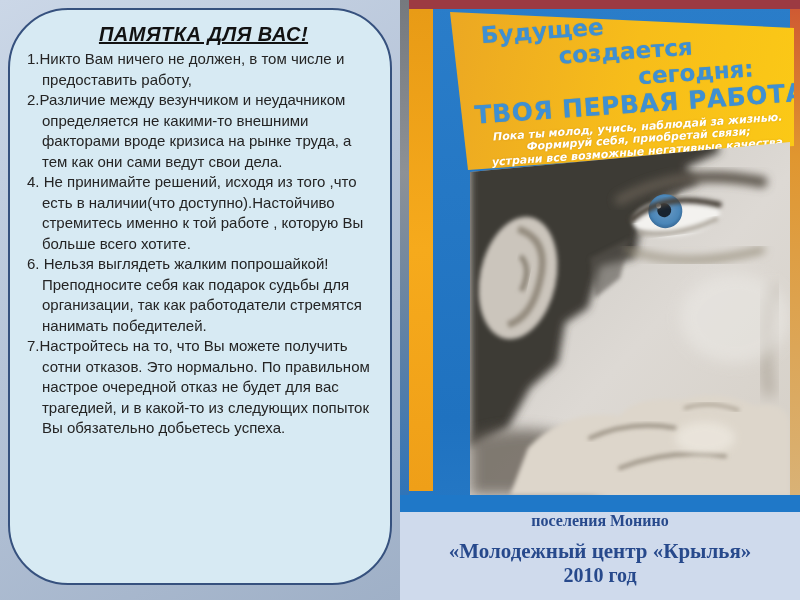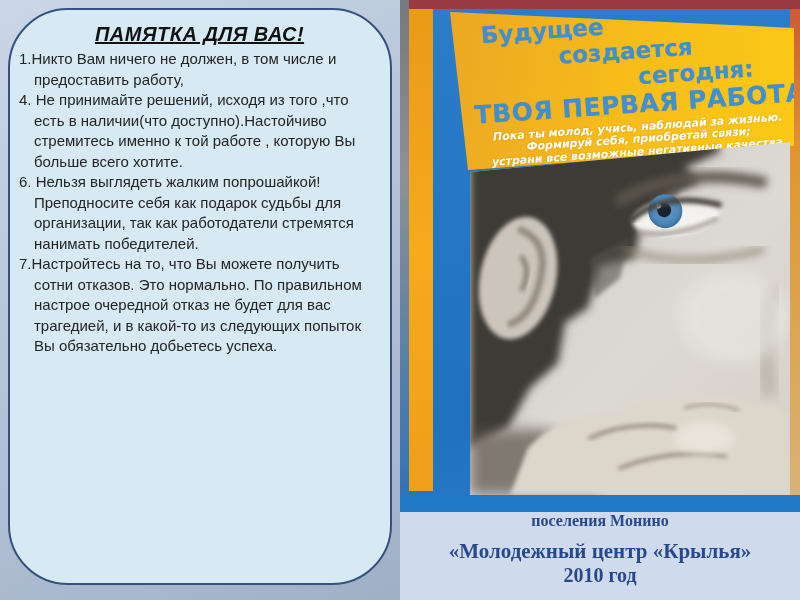--- a/index.html
+++ b/index.html
@@ -4,21 +4,21 @@
 <style>
   html,body{margin:0;padding:0;}
   body{width:800px;height:600px;overflow:hidden;position:relative;
        font-family:"Liberation Sans",sans-serif;background:#b6c4d8;}
 
   
   .left-half{position:absolute;left:0;top:0;width:400px;height:600px;
     background:linear-gradient(150deg,#cbd7e7 0%,#b6c4d8 45%,#9fb0c7 100%);}
   .memo-card{position:absolute;left:8px;top:8px;width:384px;height:577px;
     box-sizing:border-box;border:2px solid #36517e;border-radius:60px;
-    background:#d7eaf3;padding:7px 10px 0 9px;}
+    background:#d7eaf3;padding:7px 10px 0 17px;}
   .memo-title{margin-top:6px;text-align:center;font-size:20px;font-weight:bold;
     font-style:italic;text-decoration:underline;color:#121212;letter-spacing:.5px;}
   .memo-subtitle{text-align:center;font-size:16px;font-weight:bold;
     font-style:italic;color:#121212;line-height:20px;margin-top:2px;}
   .memo-rules{margin-top:3px;font-size:15px;line-height:20.5px;color:#242424;
     padding-right:2px;}
   .rule{padding-left:15px;text-indent:-15px;}
 
   
   .poster{position:absolute;left:400px;top:0;width:400px;height:600px;
@@ -65,20 +65,21 @@
   .year-line{font-size:20px;line-height:23px;margin-top:1px;}
 </style>
 </head>
 <body>
 
 <div class="left-half">
   <div class="memo-card">
     <div class="memo-title">ПАМЯТКА ДЛЯ ВАС!</div>
     <div class="memo-rules">
       <div class="rule">1.Никто Вам ничего не должен, в том числе и предоставить работу,</div>
+      <div class="rule">2.Различие между везунчиком и неудачником определяется не какими-то внешними факторами вроде кризиса на рынке труда,  а тем как они сами ведут свои дела.</div>
       <div class="rule">4. Не принимайте решений, исходя из того ,что есть в наличии(что доступно).Настойчиво стремитесь именно к той работе , которую Вы больше всего хотите.</div>
       <div class="rule">6. Нельзя выглядеть жалким попрошайкой! Преподносите себя как подарок судьбы для организации, так как работодатели стремятся нанимать победителей.</div>
       <div class="rule">7.Настройтесь на то, что Вы можете получить сотни отказов. Это нормально. По правильном настрое очередной отказ не будет для вас трагедией, и в какой-то из следующих попыток Вы обязательно добьетесь успеха.</div>
     </div>
   </div>
 </div>
 
 <div class="poster">
   <div class="top-bar"></div>
   <div class="edge-shadow"></div>

